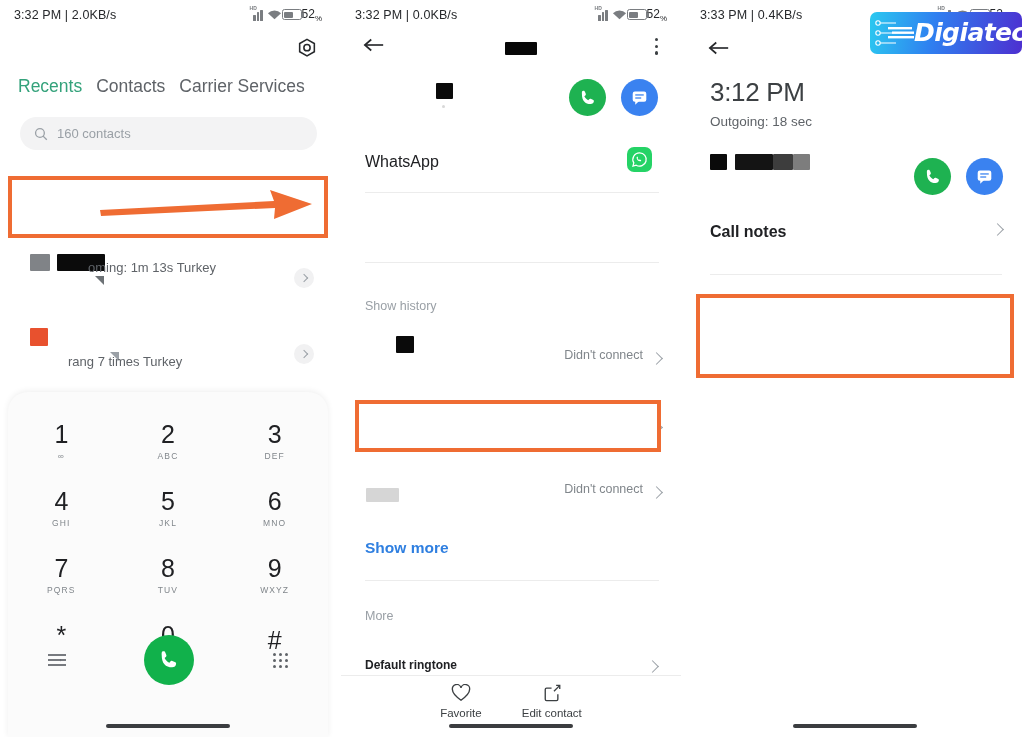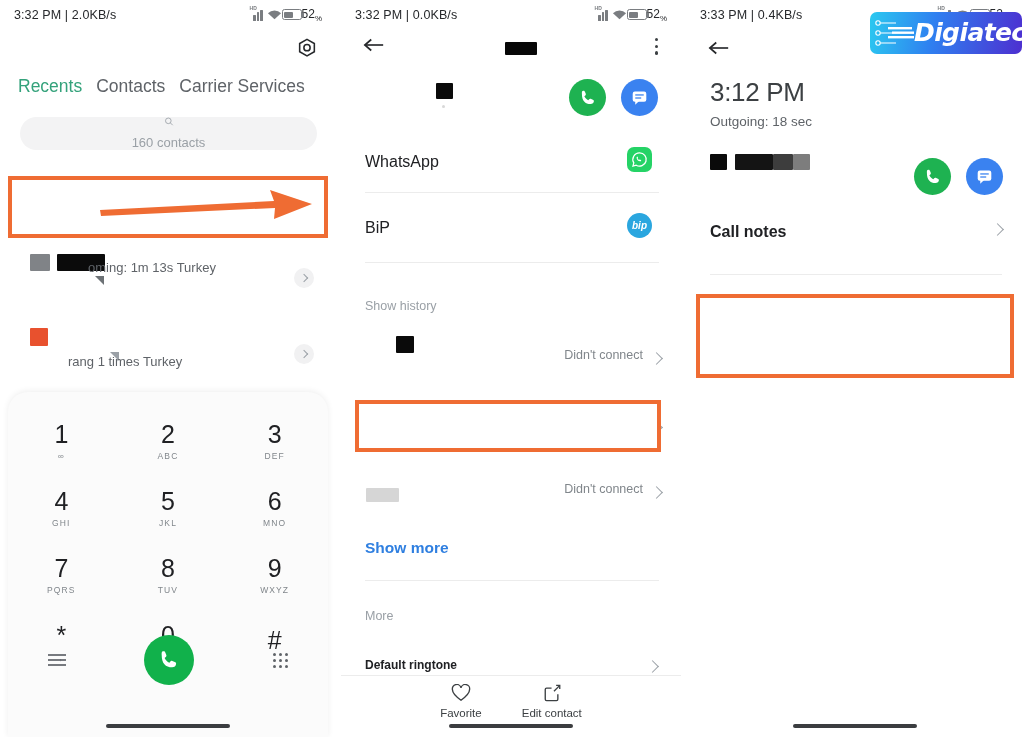--- a/index.html
+++ b/index.html
@@ -49,21 +49,21 @@
   .chev { width:9px; height:9px; border-right:1.6px solid #9aa0a6;
           border-bottom:1.6px solid #9aa0a6; transform:rotate(-45deg); display:inline-block; }
 
   
   .p1-gear { position:absolute; top:37px; right:18px; width:22px; height:22px; }
   .p1-tabs { position:absolute; top:76px; left:18px; display:flex; gap:14px;
              font-size:17.5px; color:#5f6368; white-space:nowrap; }
   .p1-tabs .on { color:#34a27b; }
   .p1-search { position:absolute; top:117px; left:20px; width:297px; height:33px;
                background:#f3f3f4; border-radius:17px; display:flex; align-items:center;
-               padding:0 14px; gap:9px;flex-direction:column; }
+               padding:0 14px; gap:9px; }
   .p1-search .ph { font-size:13px; color:#9aa0a6; }
 
   .p1-list { position:absolute; top:172px; left:0; right:0; }
   .callrow { position:relative; height:72px; }
   .callrow .av  { position:absolute; left:40px; top:10px; }
   .callrow .sub { position:absolute; left:55px; top:16px; font-size:13px; color:#5f6368;
                   white-space:nowrap; }
   .callrow .go  { position:absolute; right:22px; top:24px; width:20px; height:20px;
                   border-radius:50%; background:#f1f1f2; display:flex;
                   align-items:center; justify-content:center; }
@@ -234,21 +234,21 @@
         <span class="dirmark" style="left:95px;top:32px;"></span>
         <span class="sub" style="left:88px;">oming: 1m 13s Turkey</span>
         <span class="go">
             <i class="chev"></i>
           </span>
       </div>
 
       <div class="callrow">
         <span class="redact" style="position:absolute;left:30px;top:12px;width:18px;height:18px;background:#e8512e;"></span>
         <span class="dirmark" style="left:110px;top:36px;background:#9aa0a6;"></span>
-        <span class="sub" style="left:68px;top:38px;">rang 1 times Turkey</span>
+        <span class="sub" style="left:68px;top:38px;">rang 7 times Turkey</span>
         <span class="go" style="top:28px;">
             <i class="chev"></i>
           </span>
       </div>
     </div>
 
     <div class="hl-box" style="left:8px; top:176px; width:320px; height:62px;"></div>
 
     <svg class="arrowann" viewBox="0 0 218 36">
       <path d="M2 22 L176 13 L172 2 L214 16 L176 31 L177 20 L3 28 Z" fill="#ef6c33"></path>
@@ -396,24 +396,20 @@
       <span class="wa-icon">
         <svg width="17" height="17" viewBox="0 0 20 20">
           <path d="M10 2.2a7.8 7.8 0 0 0-6.7 11.8L2.3 17.7l3.8-1a7.8 7.8 0 1 0 3.9-14.5z" fill="none" stroke="#fff" stroke-width="1.5"></path>
           <path d="M7.3 6.4c.25 0 .38.1.48.38l.5 1.2c.08.22.02.4-.14.54l-.38.33c.4.8.95 1.35 1.75 1.75l.33-.38c.14-.17.32-.22.54-.14l1.2.5c.28.1.38.23.38.48 0 .72-.6 1.1-1.3 1.1-2.2 0-4.1-1.9-4.1-4.1 0-.7.38-1.3 1.1-1.3z" fill="#fff"></path>
         </svg>
       </span>
     </div>
 
     <div class="hr" style="top:192px;"></div>
 
-    <div class="approw" style="top:204px;">
-      <span class="nm">BiP</span>
-      <span class="bip-icon">bip</span>
-    </div>
 
     <div class="hr" style="top:262px;"></div>
 
     <span class="sechdr" style="top:299px;">Show history</span>
 
     <div class="histrow" style="top:330px;">
       <span class="redact" style="position:absolute;left:31px;top:6px;width:18px;height:17px;background:#0a0a0a;"></span>
       <span class="rt">Didn't connect</span>
       <span class="go"><i class="chev"></i></span>
     </div>

